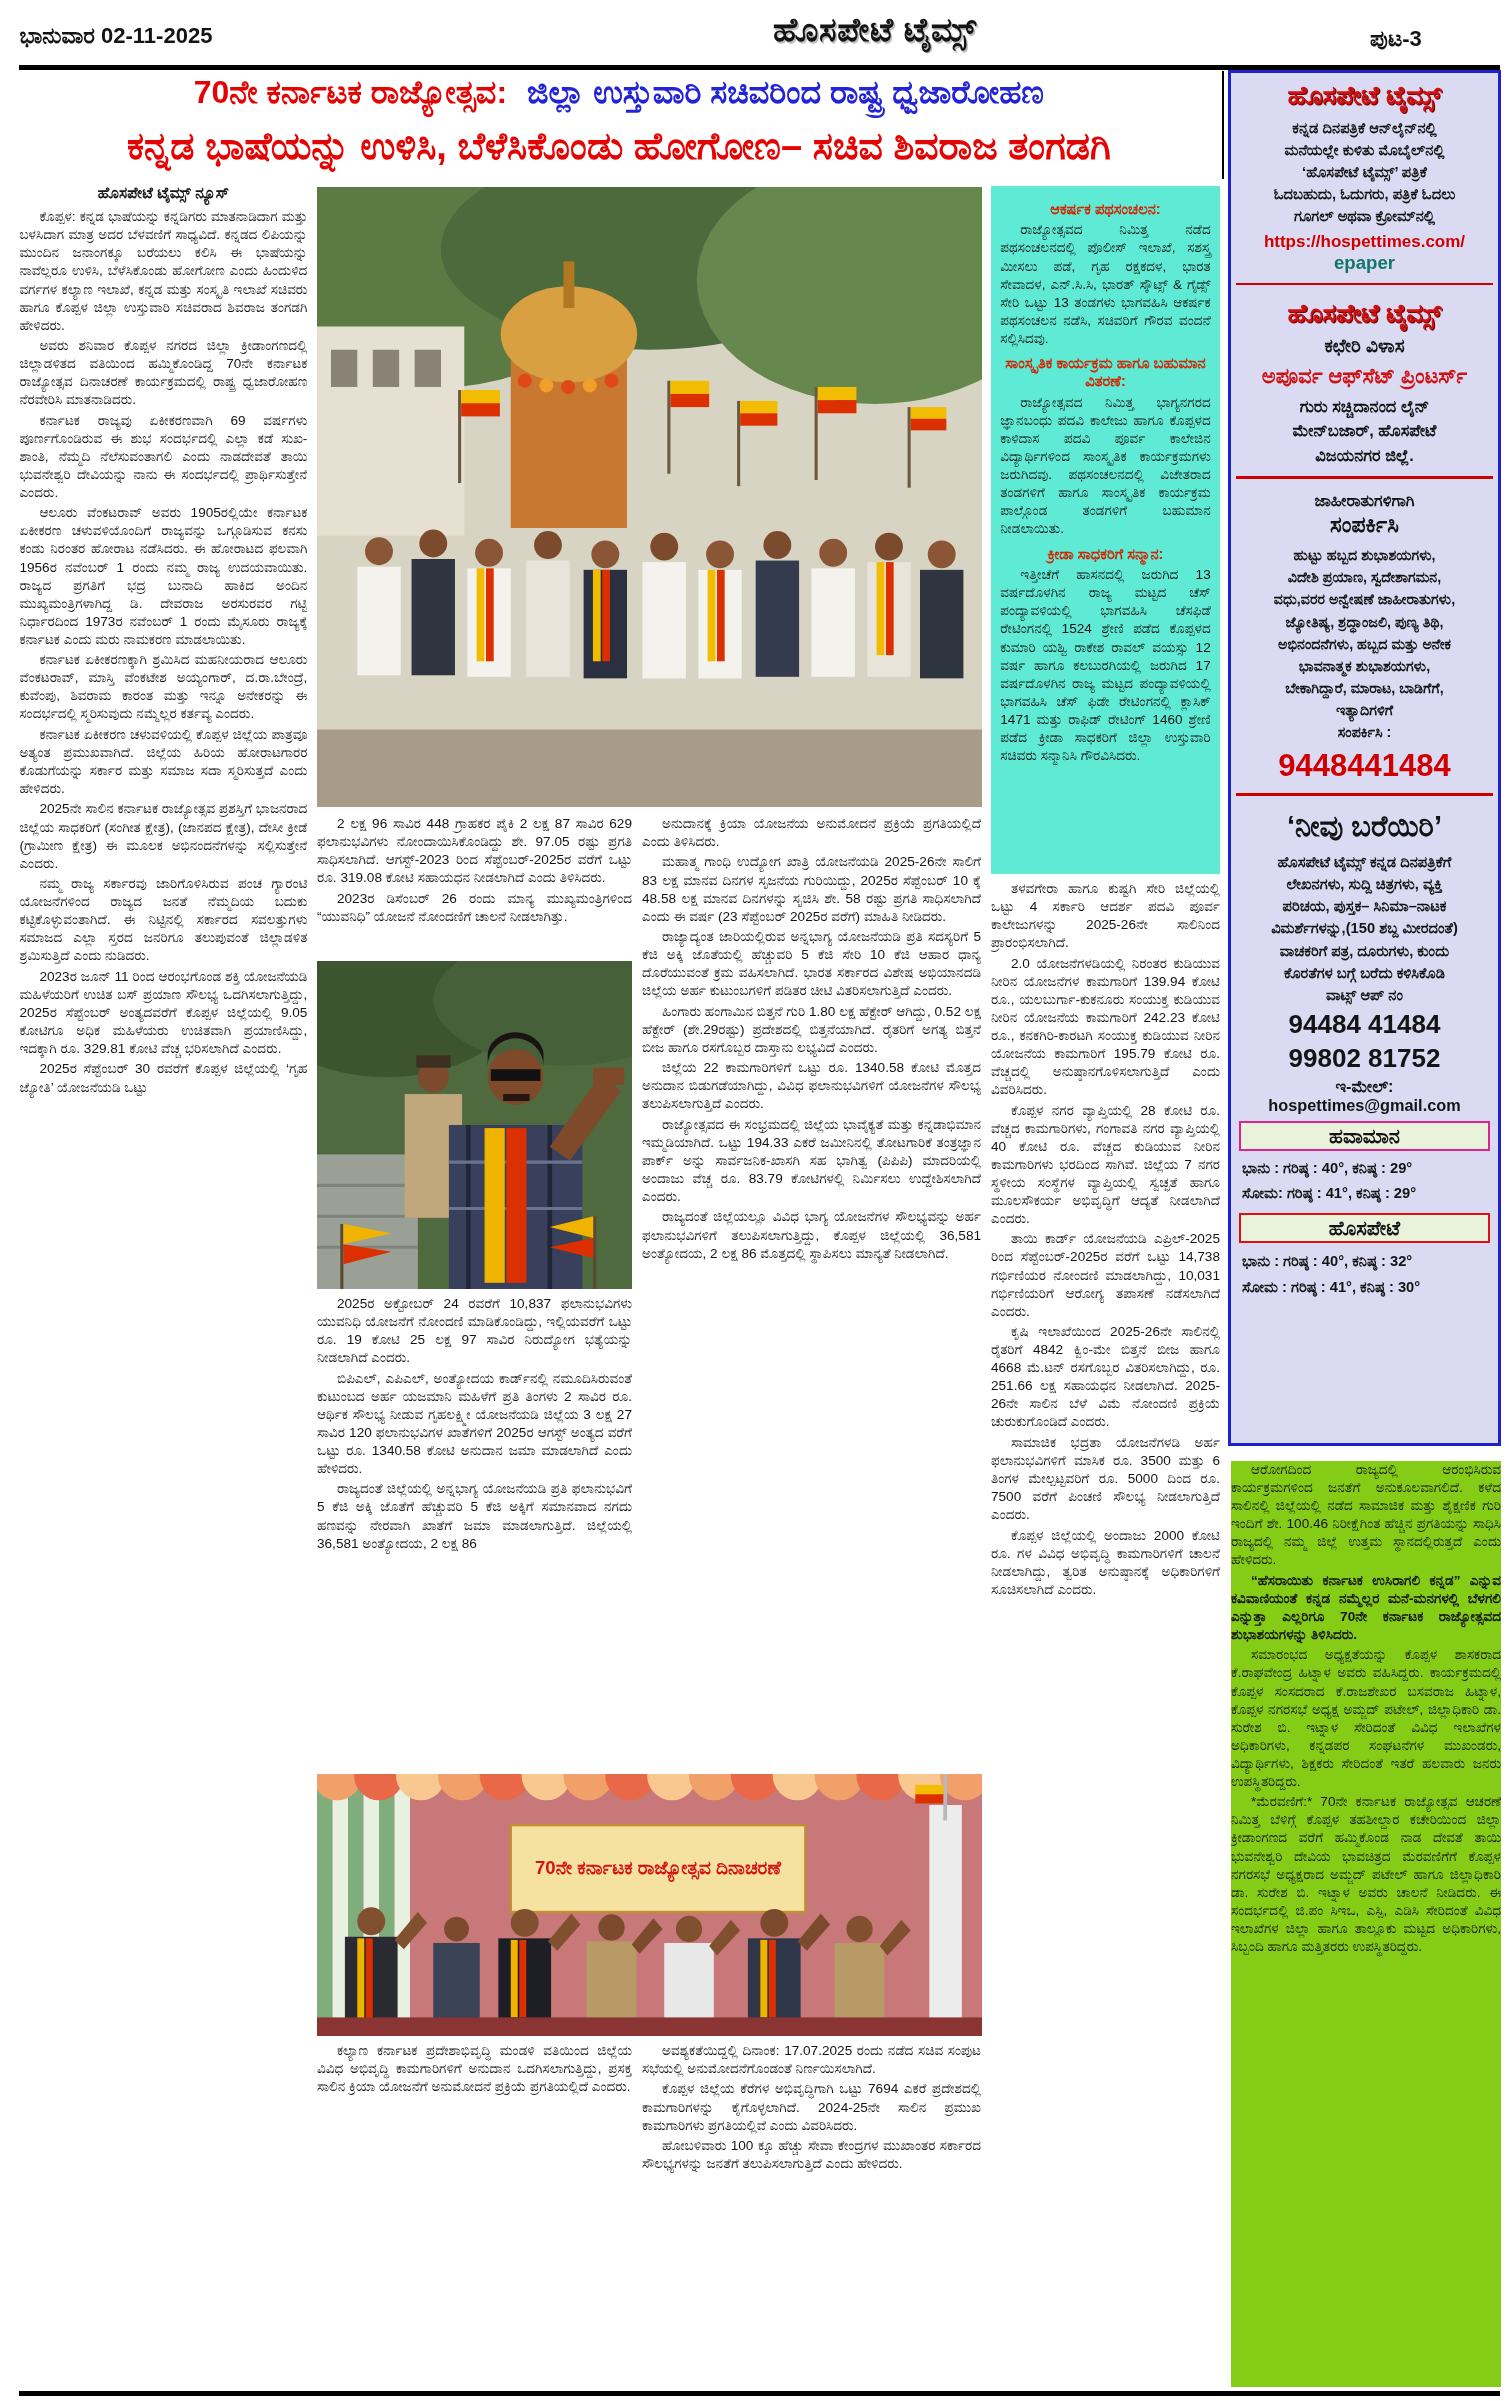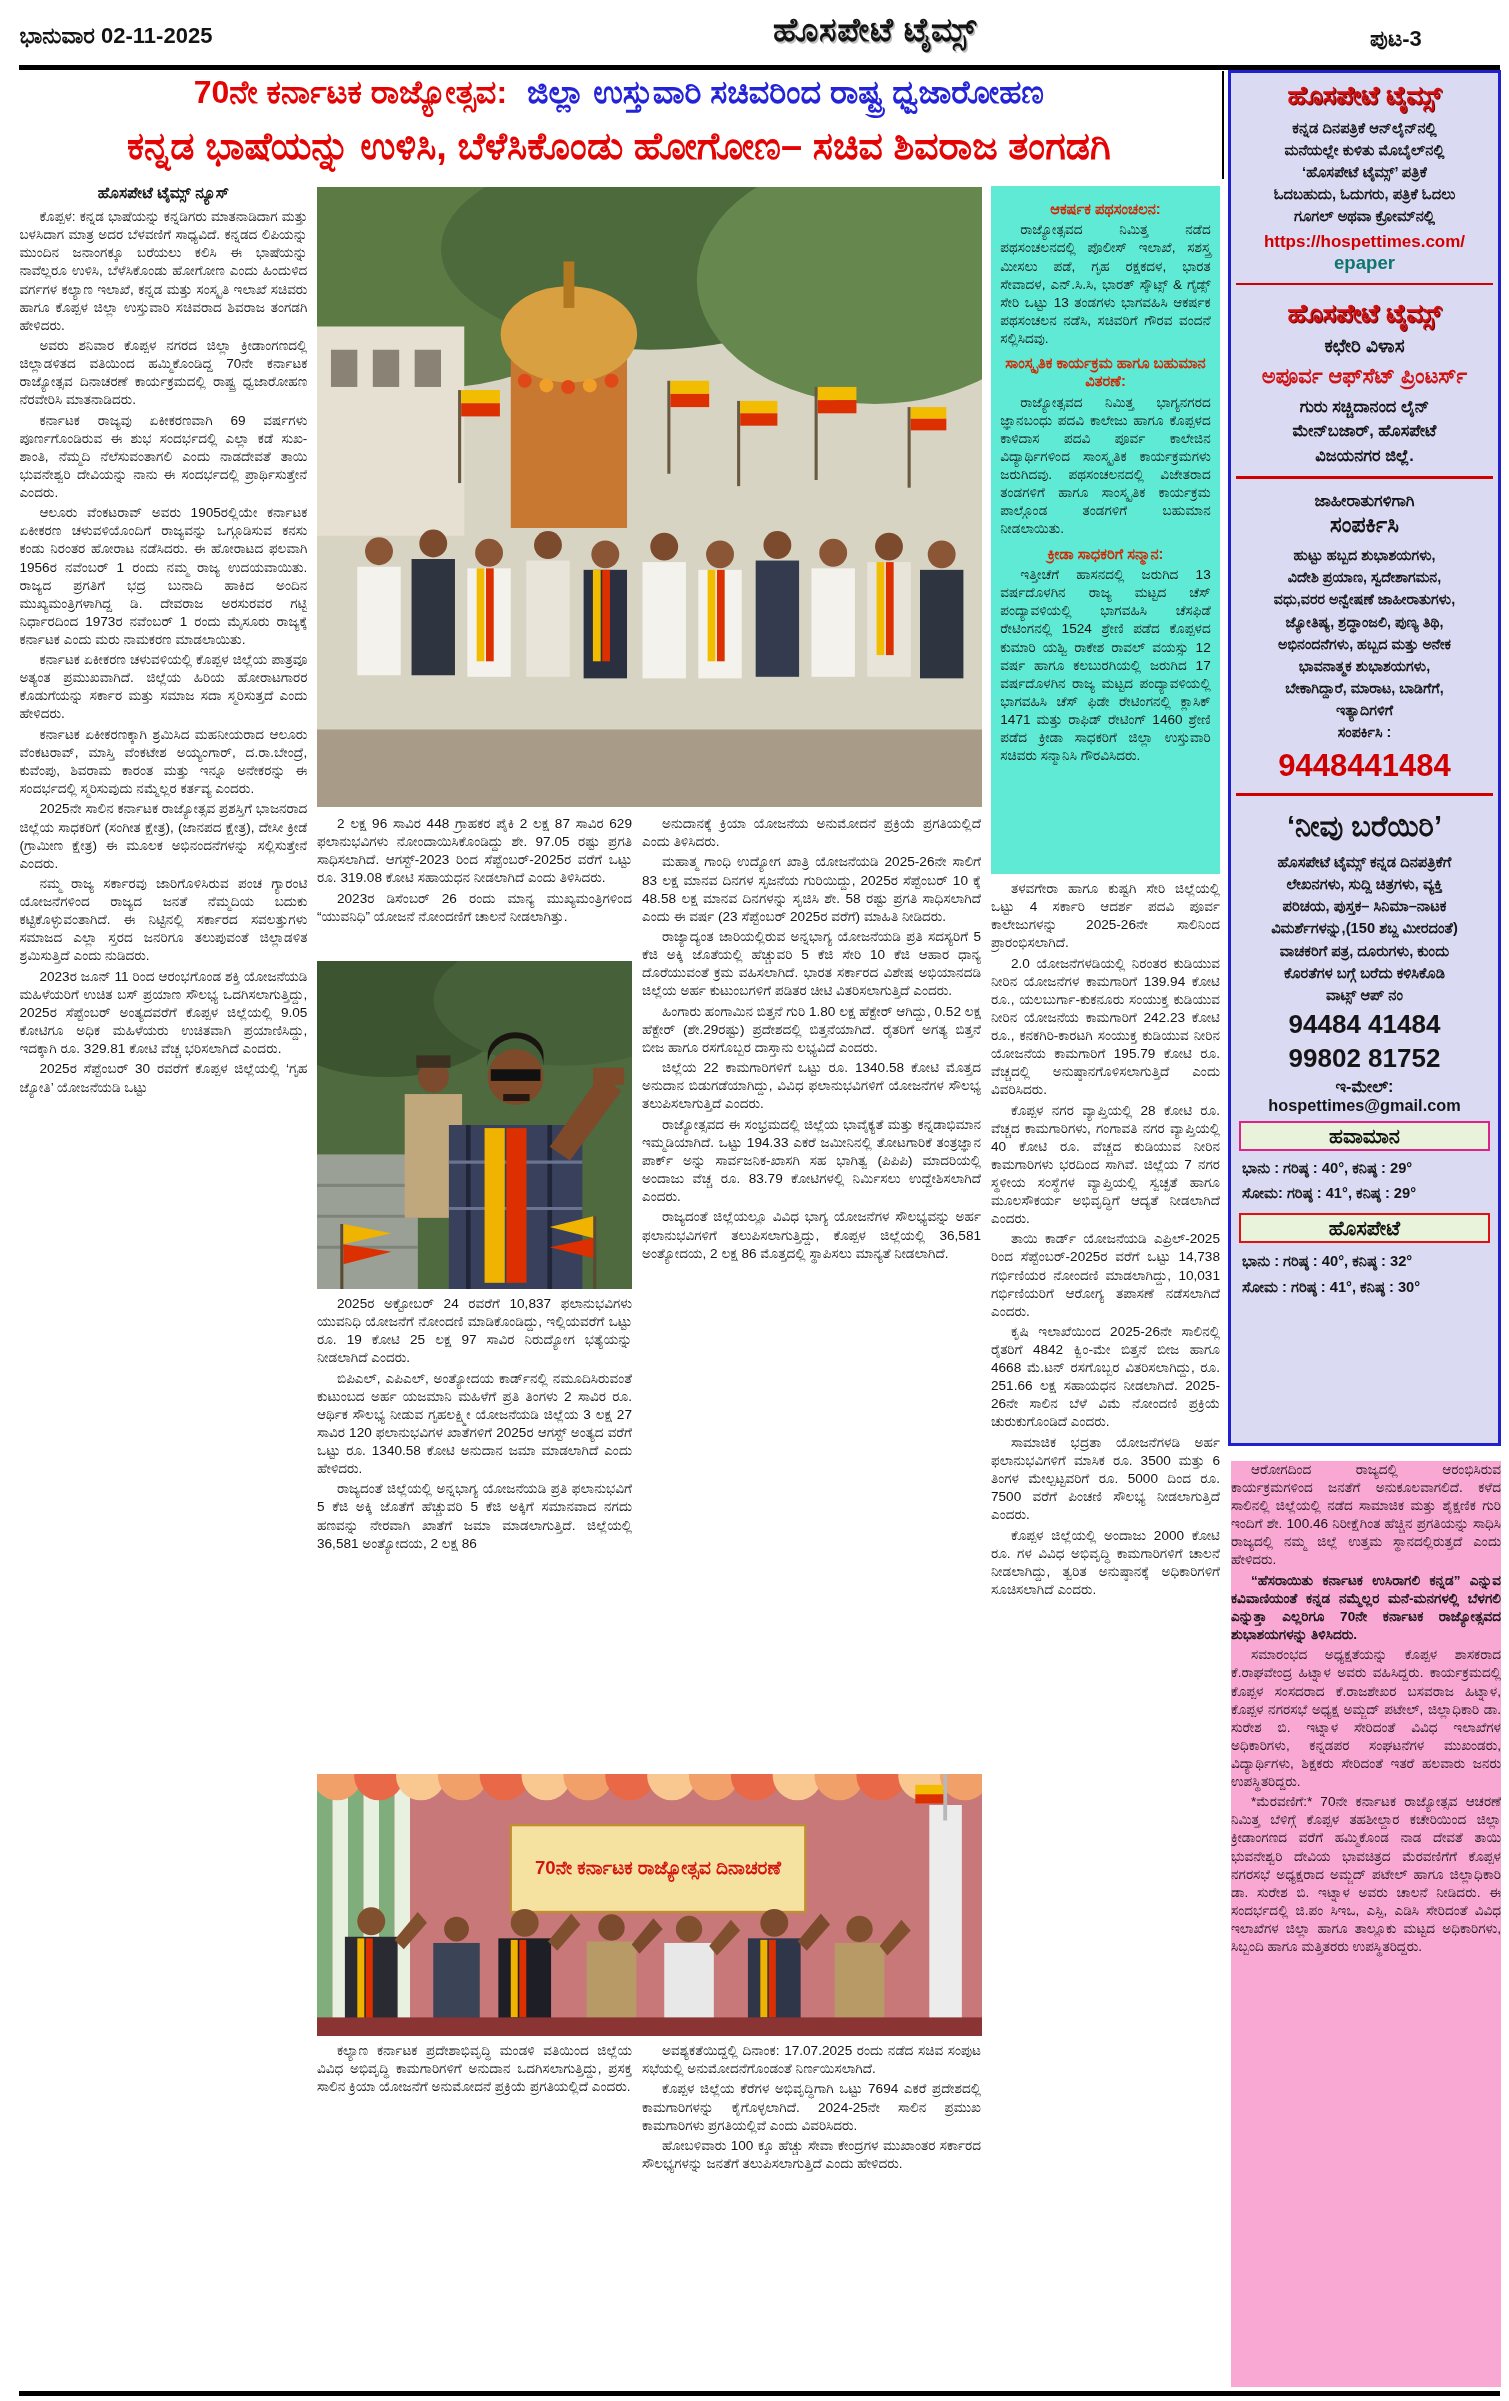--- a/index.html
+++ b/index.html
@@ -40,21 +40,21 @@
   .ads-line{font-size:14.3px;font-weight:700;line-height:1.55;margin:0;text-align:center;}
   .big-phone{font-size:31px;font-weight:800;color:#d00000;margin-top:4.6px;}
   .write-title{font-size:29px;font-weight:900;margin:1.5px 0 7.7px 0;}
   .wa-phone{font-size:26px;font-weight:800;margin:3.1px 0;}
   .email{font-size:16.3px;font-weight:700;margin-top:3.1px;}
   
   .wx-head{margin:3.1px 7.7px;border:2.3px solid #e0218a;background:#e9f3dc;font-size:20px;font-weight:800;text-align:center;padding:1.5px 0;}
   .wx-head2{margin:4.6px 7.7px;border:2.3px solid #e01010;background:#e9f3dc;font-size:20px;font-weight:800;text-align:center;padding:1.5px 0;}
   .wx-rows{padding:1.5px 0 1.5px 11px;text-align:left;}
   .wx-rows p{font-size:14.7px;font-weight:700;line-height:1.75;margin:0;text-align:left;text-indent:0;}
-  .tail{background:#f9a8d4;}
+  .tail{background:#84cc16;}
   .stage-banner{color:#d41414;font-weight:800;font-size:18.6px;text-align:center;line-height:1.3;
                 display:flex;align-items:center;justify-content:center;}
   svg{display:block;}
 </style>
 </head>
 <body>
 
 <div class="page">
 
   <div class="abs hdr-date">ಭಾನುವಾರ 02-11-2025</div>
@@ -69,22 +69,22 @@
   <div class="abs mainhead">ಕನ್ನಡ ಭಾಷೆಯನ್ನು ಉಳಿಸಿ, ಬೆಳೆಸಿಕೊಂಡು ಹೋಗೋಣ– ಸಚಿವ ಶಿವರಾಜ ತಂಗಡಗಿ</div>
   <div class="abs rule" style="left:1222px;top:71px;width:2.3px;height:108px;"></div>
 
   <div class="abs col" style="left:19.4px;top:184px;width:288px;height:2203px;">
     <p class="dateline">ಹೊಸಪೇಟೆ ಟೈಮ್ಸ್ ನ್ಯೂಸ್</p>
     <div>
         <p class="para">ಕೊಪ್ಪಳ: ಕನ್ನಡ ಭಾಷೆಯನ್ನು ಕನ್ನಡಿಗರು ಮಾತನಾಡಿದಾಗ ಮತ್ತು ಬಳಸಿದಾಗ ಮಾತ್ರ ಅದರ ಬೆಳವಣಿಗೆ ಸಾಧ್ಯವಿದೆ. ಕನ್ನಡದ ಲಿಪಿಯನ್ನು ಮುಂದಿನ ಜನಾಂಗಕ್ಕೂ ಬರೆಯಲು ಕಲಿಸಿ ಈ ಭಾಷೆಯನ್ನು ನಾವೆಲ್ಲರೂ ಉಳಿಸಿ, ಬೆಳೆಸಿಕೊಂಡು ಹೋಗೋಣ ಎಂದು ಹಿಂದುಳಿದ ವರ್ಗಗಳ ಕಲ್ಯಾಣ ಇಲಾಖೆ, ಕನ್ನಡ ಮತ್ತು ಸಂಸ್ಕೃತಿ ಇಲಾಖೆ ಸಚಿವರು ಹಾಗೂ ಕೊಪ್ಪಳ ಜಿಲ್ಲಾ ಉಸ್ತುವಾರಿ ಸಚಿವರಾದ ಶಿವರಾಜ ತಂಗಡಗಿ ಹೇಳಿದರು.</p>
         <p class="para">ಅವರು ಶನಿವಾರ ಕೊಪ್ಪಳ ನಗರದ ಜಿಲ್ಲಾ ಕ್ರೀಡಾಂಗಣದಲ್ಲಿ ಜಿಲ್ಲಾಡಳಿತದ ವತಿಯಿಂದ ಹಮ್ಮಿಕೊಂಡಿದ್ದ 70ನೇ ಕರ್ನಾಟಕ ರಾಜ್ಯೋತ್ಸವ ದಿನಾಚರಣೆ ಕಾರ್ಯಕ್ರಮದಲ್ಲಿ ರಾಷ್ಟ್ರ ಧ್ವಜಾರೋಹಣ ನೆರವೇರಿಸಿ ಮಾತನಾಡಿದರು.</p>
         <p class="para">ಕರ್ನಾಟಕ ರಾಜ್ಯವು ಏಕೀಕರಣವಾಗಿ 69 ವರ್ಷಗಳು ಪೂರ್ಣಗೊಂಡಿರುವ ಈ ಶುಭ ಸಂದರ್ಭದಲ್ಲಿ ಎಲ್ಲಾ ಕಡೆ ಸುಖ-ಶಾಂತಿ, ನೆಮ್ಮದಿ ನೆಲೆಸುವಂತಾಗಲಿ ಎಂದು ನಾಡದೇವತೆ ತಾಯಿ ಭುವನೇಶ್ವರಿ ದೇವಿಯನ್ನು ನಾನು ಈ ಸಂದರ್ಭದಲ್ಲಿ ಪ್ರಾರ್ಥಿಸುತ್ತೇನೆ ಎಂದರು.</p>
         <p class="para">ಆಲೂರು ವೆಂಕಟರಾವ್ ಅವರು 1905ರಲ್ಲಿಯೇ ಕರ್ನಾಟಕ ಏಕೀಕರಣ ಚಳುವಳಿಯೊಂದಿಗೆ ರಾಜ್ಯವನ್ನು ಒಗ್ಗೂಡಿಸುವ ಕನಸು ಕಂಡು ನಿರಂತರ ಹೋರಾಟ ನಡೆಸಿದರು. ಈ ಹೋರಾಟದ ಫಲವಾಗಿ 1956ರ ನವೆಂಬರ್ 1 ರಂದು ನಮ್ಮ ರಾಜ್ಯ ಉದಯವಾಯಿತು. ರಾಜ್ಯದ ಪ್ರಗತಿಗೆ ಭದ್ರ ಬುನಾದಿ ಹಾಕಿದ ಅಂದಿನ ಮುಖ್ಯಮಂತ್ರಿಗಳಾಗಿದ್ದ ಡಿ. ದೇವರಾಜ ಅರಸುರವರ ಗಟ್ಟಿ ನಿರ್ಧಾರದಿಂದ 1973ರ ನವೆಂಬರ್ 1 ರಂದು ಮೈಸೂರು ರಾಜ್ಯಕ್ಕೆ ಕರ್ನಾಟಕ ಎಂದು ಮರು ನಾಮಕರಣ ಮಾಡಲಾಯಿತು.</p>
+        <p class="para">ಕರ್ನಾಟಕ ಏಕೀಕರಣಕ್ಕಾಗಿ ಶ್ರಮಿಸಿದ ಮಹನೀಯರಾದ ಆಲೂರು ವೆಂಕಟರಾವ್, ಮಾಸ್ತಿ ವೆಂಕಟೇಶ ಅಯ್ಯಂಗಾರ್, ದ.ರಾ.ಬೇಂದ್ರೆ, ಕುವೆಂಪು, ಶಿವರಾಮ ಕಾರಂತ ಮತ್ತು ಇನ್ನೂ ಅನೇಕರನ್ನು ಈ ಸಂದರ್ಭದಲ್ಲಿ ಸ್ಮರಿಸುವುದು ನಮ್ಮೆಲ್ಲರ ಕರ್ತವ್ಯ ಎಂದರು.</p>
         <p class="para">ಕರ್ನಾಟಕ ಏಕೀಕರಣ ಚಳುವಳಿಯಲ್ಲಿ ಕೊಪ್ಪಳ ಜಿಲ್ಲೆಯ ಪಾತ್ರವೂ ಅತ್ಯಂತ ಪ್ರಮುಖವಾಗಿದೆ. ಜಿಲ್ಲೆಯ ಹಿರಿಯ ಹೋರಾಟಗಾರರ ಕೊಡುಗೆಯನ್ನು ಸರ್ಕಾರ ಮತ್ತು ಸಮಾಜ ಸದಾ ಸ್ಮರಿಸುತ್ತದೆ ಎಂದು ಹೇಳಿದರು.</p>
-        <p class="para">ಕರ್ನಾಟಕ ಏಕೀಕರಣಕ್ಕಾಗಿ ಶ್ರಮಿಸಿದ ಮಹನೀಯರಾದ ಆಲೂರು ವೆಂಕಟರಾವ್, ಮಾಸ್ತಿ ವೆಂಕಟೇಶ ಅಯ್ಯಂಗಾರ್, ದ.ರಾ.ಬೇಂದ್ರೆ, ಕುವೆಂಪು, ಶಿವರಾಮ ಕಾರಂತ ಮತ್ತು ಇನ್ನೂ ಅನೇಕರನ್ನು ಈ ಸಂದರ್ಭದಲ್ಲಿ ಸ್ಮರಿಸುವುದು ನಮ್ಮೆಲ್ಲರ ಕರ್ತವ್ಯ ಎಂದರು.</p>
         <p class="para">2025ನೇ ಸಾಲಿನ ಕರ್ನಾಟಕ ರಾಜ್ಯೋತ್ಸವ ಪ್ರಶಸ್ತಿಗೆ ಭಾಜನರಾದ ಜಿಲ್ಲೆಯ ಸಾಧಕರಿಗೆ (ಸಂಗೀತ ಕ್ಷೇತ್ರ), (ಜಾನಪದ ಕ್ಷೇತ್ರ), ದೇಸೀ ಕ್ರೀಡೆ (ಗ್ರಾಮೀಣ ಕ್ಷೇತ್ರ) ಈ ಮೂಲಕ ಅಭಿನಂದನೆಗಳನ್ನು ಸಲ್ಲಿಸುತ್ತೇನೆ ಎಂದರು.</p>
         <p class="para">ನಮ್ಮ ರಾಜ್ಯ ಸರ್ಕಾರವು ಜಾರಿಗೊಳಿಸಿರುವ ಪಂಚ ಗ್ಯಾರಂಟಿ ಯೋಜನೆಗಳಿಂದ ರಾಜ್ಯದ ಜನತೆ ನೆಮ್ಮದಿಯ ಬದುಕು ಕಟ್ಟಿಕೊಳ್ಳುವಂತಾಗಿದೆ. ಈ ನಿಟ್ಟಿನಲ್ಲಿ ಸರ್ಕಾರದ ಸವಲತ್ತುಗಳು ಸಮಾಜದ ಎಲ್ಲಾ ಸ್ತರದ ಜನರಿಗೂ ತಲುಪುವಂತೆ ಜಿಲ್ಲಾಡಳಿತ ಶ್ರಮಿಸುತ್ತಿದೆ ಎಂದು ನುಡಿದರು.</p>
         <p class="para">2023ರ ಜೂನ್ 11 ರಿಂದ ಆರಂಭಗೊಂಡ ಶಕ್ತಿ ಯೋಜನೆಯಡಿ ಮಹಿಳೆಯರಿಗೆ ಉಚಿತ ಬಸ್ ಪ್ರಯಾಣ ಸೌಲಭ್ಯ ಒದಗಿಸಲಾಗುತ್ತಿದ್ದು, 2025ರ ಸೆಪ್ಟೆಂಬರ್ ಅಂತ್ಯದವರೆಗೆ ಕೊಪ್ಪಳ ಜಿಲ್ಲೆಯಲ್ಲಿ 9.05 ಕೋಟಿಗೂ ಅಧಿಕ ಮಹಿಳೆಯರು ಉಚಿತವಾಗಿ ಪ್ರಯಾಣಿಸಿದ್ದು, ಇದಕ್ಕಾಗಿ ರೂ. 329.81 ಕೋಟಿ ವೆಚ್ಚ ಭರಿಸಲಾಗಿದೆ ಎಂದರು.</p>
         <p class="para">2025ರ ಸೆಪ್ಟೆಂಬರ್ 30 ರವರೆಗೆ ಕೊಪ್ಪಳ ಜಿಲ್ಲೆಯಲ್ಲಿ ‘ಗೃಹ ಜ್ಯೋತಿ’ ಯೋಜನೆಯಡಿ ಒಟ್ಟು</p>
       </div>
   </div>
 
   <div class="abs" style="left:317px;top:187px;width:665px;height:620px;">
     <svg width="665" height="620" viewBox="0 0 858 800" preserveAspectRatio="none">
       <rect x="0" y="0" width="858" height="800" fill="#d8d4c4"></rect>

